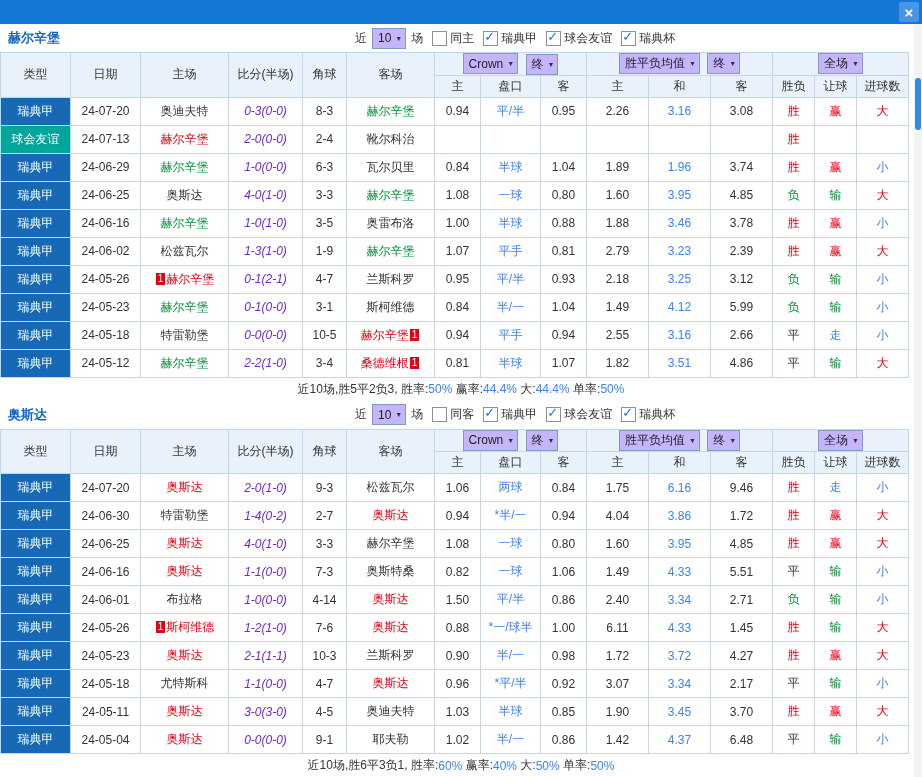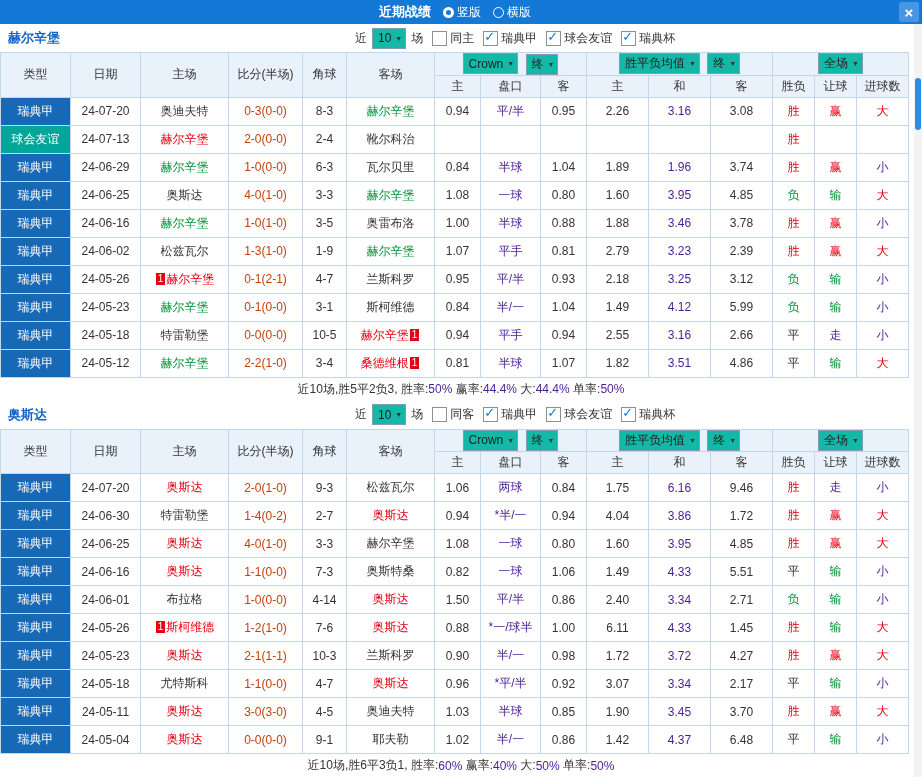--- a/index.html
+++ b/index.html
@@ -15,65 +15,54 @@
   .radio.sel .dot::after{content:"";position:absolute;left:3px;top:3px;width:5px;height:5px;border-radius:50%;background:#1478d6;}
   .radio.unsel .dot{border:1px solid #fff;}
   .close-btn{position:absolute;right:3px;top:2px;width:20px;height:20px;background:#4795e3;border-radius:2px;
              display:flex;align-items:center;justify-content:center;font-size:15px;font-weight:bold;cursor:pointer;}
 
   
   .sec-header{height:28px;display:flex;align-items:center;position:relative;padding-left:8px;background:#fff;}
   .team-name{color:#1464c8;font-weight:bold;font-size:13px;cursor:pointer;}
   .filters{position:absolute;left:352px;display:flex;align-items:center;}
   .flabel{margin:0 3px;white-space:nowrap;}
-  .sel-box{display:inline-flex;align-items:center;border:1px solid #7f9db9;background:#14b8a6;height:19px;
+  .sel-box{display:inline-flex;align-items:center;border:1px solid #7f9db9;background:#c4b5fd;height:19px;
            padding:0 3px 0 5px;color:#222;margin:0 2px;cursor:pointer;white-space:nowrap;}
   .sel-box .arr{font-size:7px;color:#333;margin-left:4px;}
   .cb{width:13px;height:13px;border:1px solid #909090;background:#fff;display:inline-block;position:relative;margin-left:6px;cursor:pointer;flex:none;}
   .cb.checked::after{content:"\2713";position:absolute;left:0;top:-3px;font-size:13px;font-weight:bold;color:#1478d6;}
 
   
   table.results{border-collapse:collapse;table-layout:fixed;width:908px;}
   .results th,.results td{border:1px solid #c3d7eb;text-align:center;overflow:hidden;white-space:nowrap;}
   .results th{background:#e9f1fa;height:21px;font-weight:normal;padding:0 1px;}
   .results td{height:27px;padding:0 1px;}
   .type-cell{color:#fff;}
   .type-league{background:#1768b5;}
   .type-friendly{background:#00a69a;}
   .c-red{color:#e60012;}
   .c-green{color:#00953a;}
-  .c-blue{color:#4c1d95;}
+  .c-blue{color:#3b82f6;}
   .c-dark{color:#333;}
-  .score-cell{color:#c2410c;}
+  .score-cell{color:#6d28d9;font-style:italic;}
   .badge{display:inline-block;background:#e60012;color:#fff;font-size:10px;line-height:12px;padding:0 2px;margin:0 1px;vertical-align:1px;}
   .tname{cursor:pointer;}
   .sec-footer{height:23px;display:flex;align-items:center;justify-content:center;}
   .fseg{white-space:pre;}
 
   
   .scroll-track{position:absolute;right:0;top:24px;width:8px;height:753px;background:#f3f3f3;}
   .scroll-thumb{position:absolute;left:1px;top:54px;width:6px;height:52px;background:#2e8ce6;border-radius:3px;cursor:pointer;}
 </style>
 </head>
 <body>
 
 <div class="app">
 
   <header class="topbar">
-    <div class="topbar-center" style="display:flex;align-items:center;">
-      <span class="win-title">近期战绩</span>
-      <span class="radio sel">
-        <span class="dot"></span>
-        <span>竖版</span>
-      </span>
-      <span class="radio unsel">
-        <span class="dot"></span>
-        <span>横版</span>
-      </span>
-    </div>
     <span class="close-btn">
       <span>×</span>
     </span>
   </header>
 
   <section class="team-section">
     <div class="sec-header">
       <span class="team-name">赫尔辛堡</span>
       <div class="filters">
         <span class="flabel">近</span>

